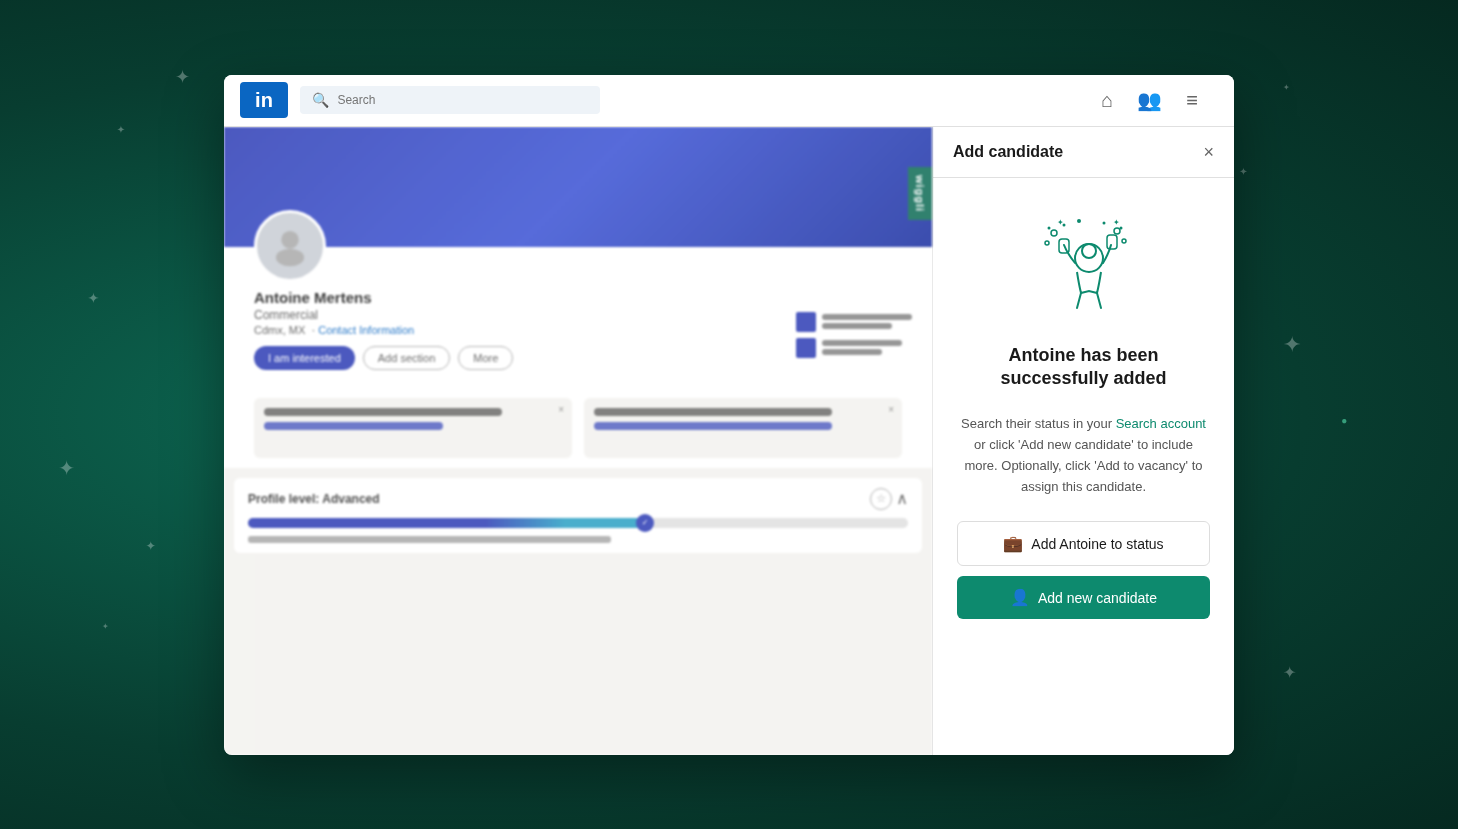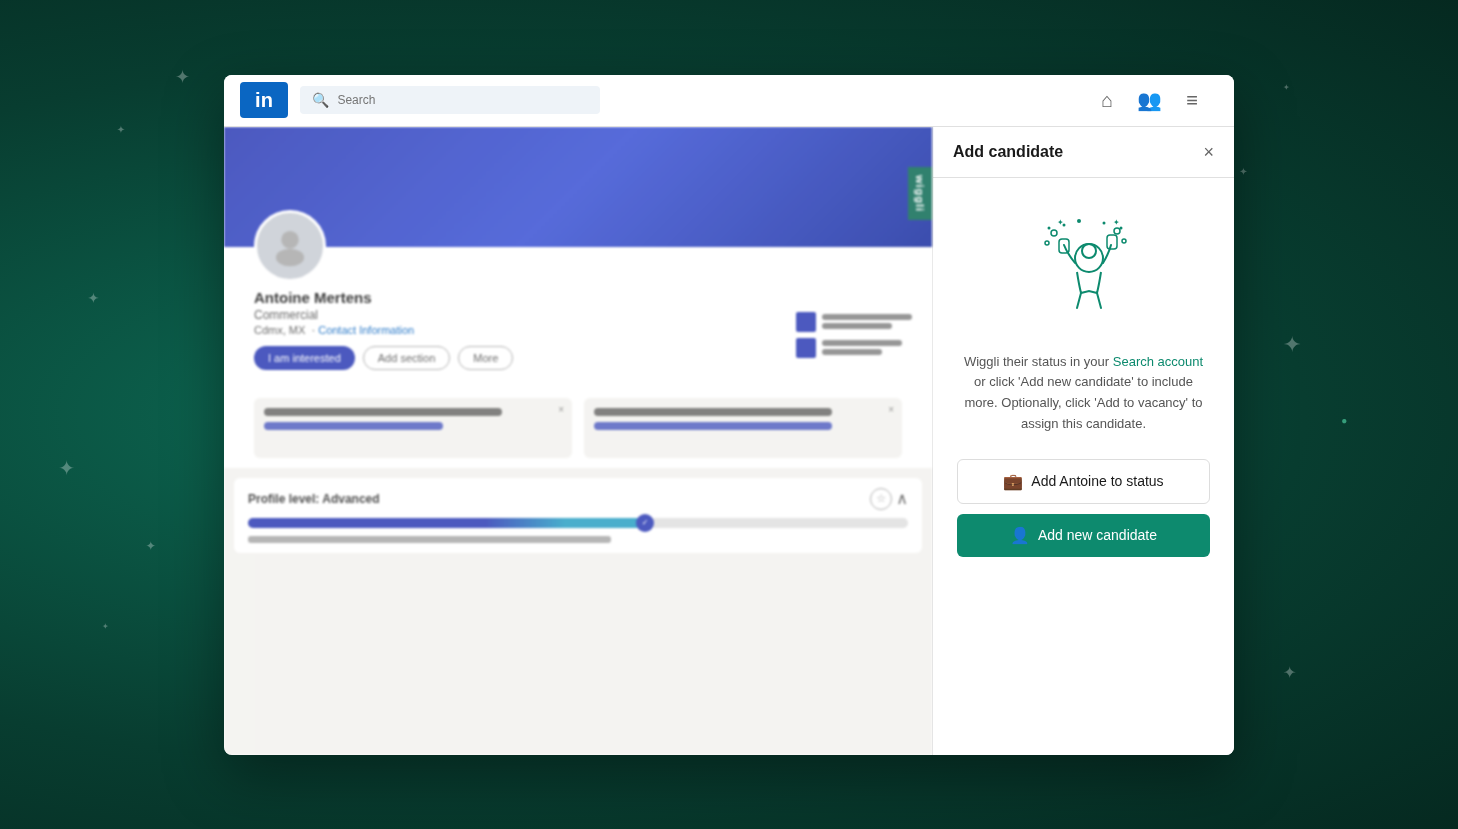--- a/index.html
+++ b/index.html
@@ -600,23 +600,26 @@
             <text x="28" y="12" fill="#0d8a6e" font-size="8">✦</text>
             <text x="84" y="12" fill="#0d8a6e" font-size="8">✦</text>
 
             <path d="M48 59 Q50 72 52 80 L60 78 L68 80 Q70 72 72 59" fill="none" stroke="#0d8a6e" stroke-width="2"></path>
 
             <path d="M52 80 L48 95" stroke="#0d8a6e" stroke-width="2" stroke-linecap="round"></path>
             <path d="M68 80 L72 95" stroke="#0d8a6e" stroke-width="2" stroke-linecap="round"></path>
           </svg>
         </div>
 
+        <div class="success-message">
+          <div class="success-title">Antoine has been successfully added</div>
+        </div>
 
         <div class="success-description">
-          <span>Wiggli their status in your </span><a href="#">Search account</a><span> or click 'Add new candidate' to include more. Optionally, click 'Add to vacancy' to assign this candidate.</span>
+          <span>Search their status in your </span><a href="#">Search account</a><span> or click 'Add new candidate' to include more. Optionally, click 'Add to vacancy' to assign this candidate.</span>
         </div>
 
         <div class="panel-actions">
           <button class="btn-add-vacancy">
             <span style="font-size:16px;">💼</span>
             <span>Add Antoine to status</span>
           </button>
           <button class="btn-add-new-candidate">
             <span style="font-size:16px;">👤</span>
             <span>Add new candidate</span>

